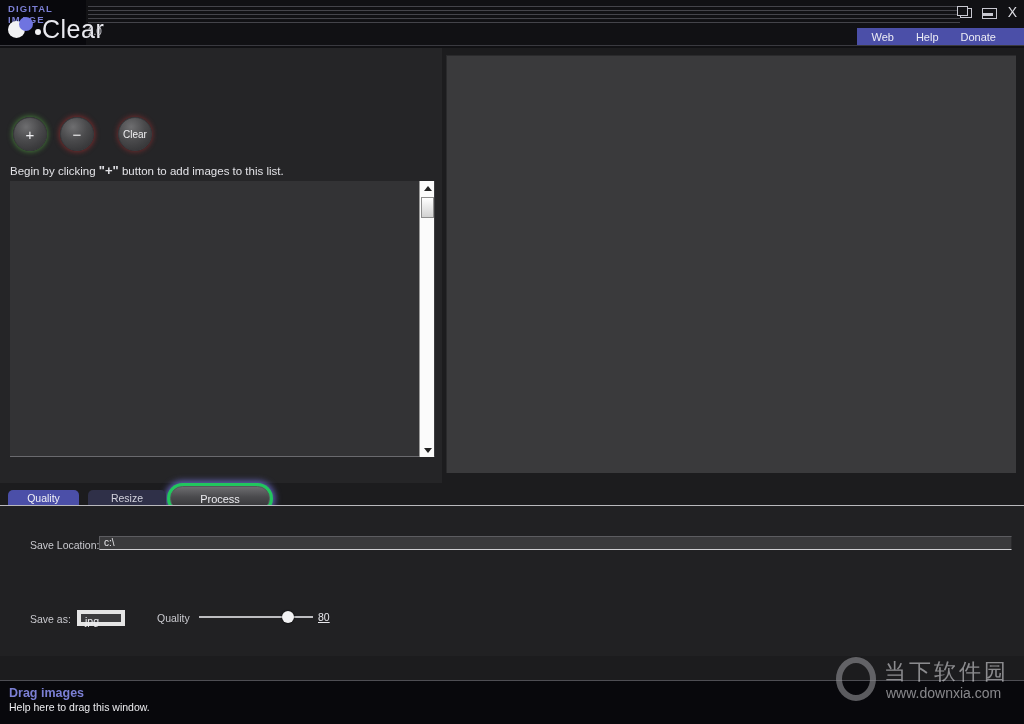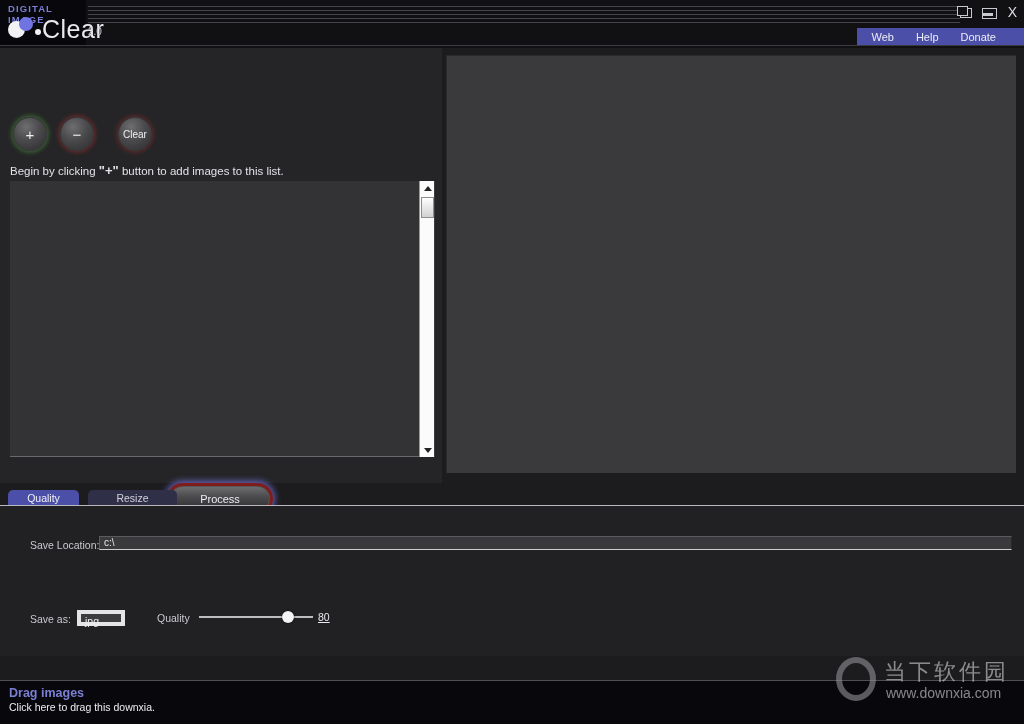--- a/index.html
+++ b/index.html
@@ -81,21 +81,21 @@
   .sb-arrow.down i { border-top: 5px solid #232323; }
   .sb-thumb {
     position: absolute; left: 1px; top: 16px; width: 13px; height: 21px;
     background: linear-gradient(180deg,#ffffff,#d2d2d2); border: 1px solid #8d8d8d; cursor: grab;
   }
 
   .process-wrap {
     position: absolute; left: 167px; top: 435px; width: 106px; height: 31px;
     border-radius: 16px; padding: 3px;
     box-shadow: 0 0 6px 2px rgba(120,120,235,.75);
-    background: #7f1d1d;
+    background: #22c55e;
   }
   .process-btn {
     width: 100%; height: 100%; border-radius: 13px;
     background: linear-gradient(180deg,#6d6d70 0%,#4b4b4e 42%,#2e2e31 100%);
     border: 1px solid #56565a;
     color: #ececf0; font-size: 11px; cursor: pointer;
     display: flex; align-items: center; justify-content: center;
   }
 
   
@@ -104,21 +104,21 @@
     background: #3a3a3c; border-left: 1px solid #2a2a2c; border-top: 1px solid #2a2a2c;
   }
 
   
   .tabstrip { position: absolute; left: 0; top: 490px; width: 1024px; height: 16px; }
   .tab {
     position: absolute; top: 0; height: 16px; border-radius: 5px 5px 0 0;
     font-size: 10.5px; display: flex; align-items: center; justify-content: center; cursor: pointer;
   }
   .tab.active   { left: 8px;  width: 71px; background: #4b4fa8; color: #f0f0f6; }
-  .tab.inactive { left: 88px; width: 89px; background: #2f3048; color: #d2d2dc; }
+  .tab.inactive { left: 88px; width: 78px; background: #2f3048; color: #d2d2dc; }
   .tab-rule { position: absolute; left: 0; top: 505px; width: 1024px; height: 1px; background: #b9b9bd; }
 
   .optpanel { position: absolute; left: 0; top: 506px; width: 1024px; height: 150px; background: #212123; }
 
   .lbl { position: absolute; font-size: 10.5px; color: #c9c9ce; }
   .save-loc-label { left: 30px; top: 539px; }
   .save-loc-input {
     position: absolute; left: 99px; top: 536px; width: 913px; height: 14px;
     background: #3a3a3c; border-top: 1px solid #5c5c60; border-left: 1px solid #5c5c60;
     border-bottom: 1px solid #cfcfd2; border-right: 1px solid #2a2a2c;
@@ -234,21 +234,21 @@
   <div class="save-as-select">jpg</div>
 
   <div class="lbl quality-label">Quality</div>
   <div class="slider"></div>
   <div class="slider-knob"></div>
   <div class="lbl quality-val">80</div>
 
   <div class="foot-rule"></div>
   <div class="footer"></div>
   <div class="drag-title">Drag images</div>
-  <div class="drag-sub">Click here to drag this downxia.</div>
+  <div class="drag-sub">Help here to drag this window.</div>
 
   <div class="watermark">
     <div class="wm-o"></div>
     <div class="wm-cn">当下软件园</div>
     <div class="wm-url">www.downxia.com</div>
   </div>
 
 </div>
 
 </body></html>

